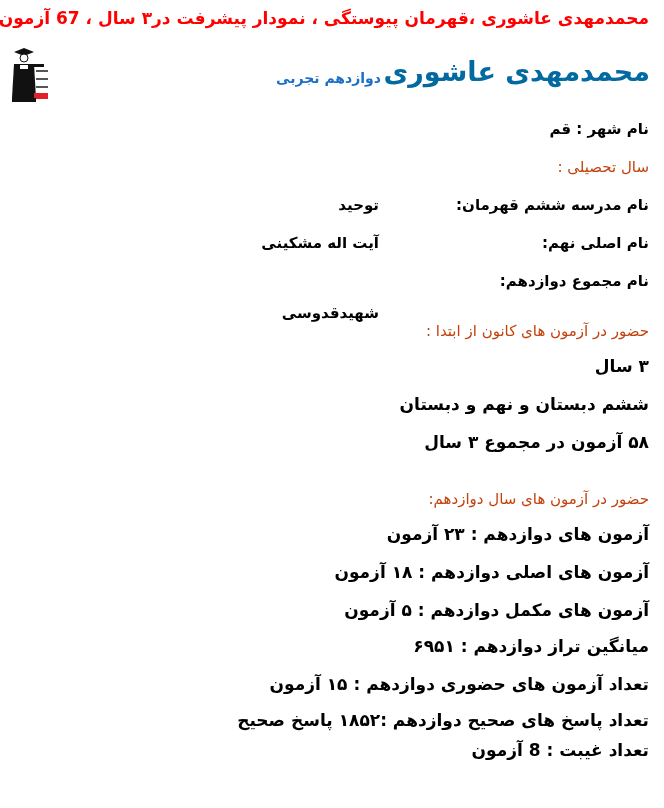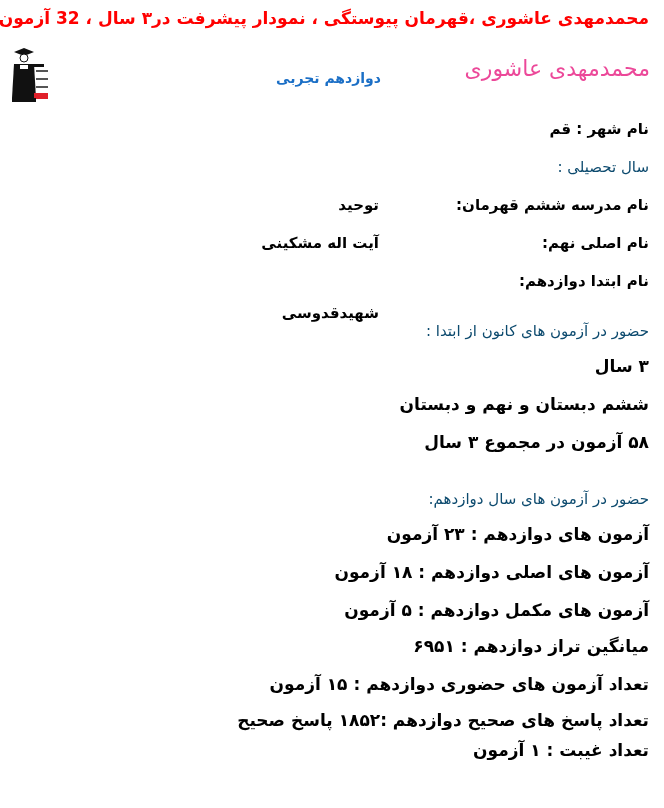--- a/index.html
+++ b/index.html
@@ -10,35 +10,35 @@
     }
     .abs { position: absolute; white-space: nowrap; }
     .top-title {
       top: 8px; right: 15px; font-size: 17px; font-weight: bold; color: #ff0000;
       letter-spacing: -0.3px;
     }
     .logo {
       top: 48px; left: 10px; width: 40px; height: 58px;
     }
     .name-title {
-      top: 56px; right: 14px; font-size: 22px; font-weight: normal; color: #ec4899;
+      top: 56px; right: 14px; font-size: 27px; font-weight: bold; color: #0369a1;
     }
     .grade {
       top: 70px; right: 283px; font-size: 14px; font-weight: bold; color: #1b6fc6;
     }
     .bold-line { font-size: 15px; font-weight: bold; right: 15px; }
-    .red-heading { font-size: 15px; color: #0c4a6e; right: 15px; }
+    .red-heading { font-size: 15px; color: #c2410c; right: 15px; }
     .school-label { font-size: 15px; font-weight: bold; right: 15px; }
     .school-value { font-size: 15px; font-weight: bold; right: 285px; }
     .big-line { font-size: 17px; font-weight: bold; right: 15px; }
   </style>
 </head>
 <body>
 
-<div class="abs top-title">محمدمهدی عاشوری ،قهرمان پیوستگی ، نمودار پیشرفت در۳ سال ، 32 آزمون</div>
+<div class="abs top-title">محمدمهدی عاشوری ،قهرمان پیوستگی ، نمودار پیشرفت در۳ سال ، 67 آزمون</div>
 
 <div class="abs logo">
   <svg width="40" height="58" viewBox="0 0 40 58">
 
     <polygon points="4,4 14,0 24,4 14,8" fill="#111"></polygon>
 
     <circle cx="14" cy="10" r="4" fill="#fff" stroke="#111" stroke-width="1"></circle>
 
     <path d="M4,16 L24,16 L26,50 L2,50 Z" fill="#111"></path>
     <rect x="10" y="17" width="8" height="4" fill="#fff"></rect>
@@ -58,28 +58,28 @@
 
 <div class="abs bold-line" style="top:120px;">نام شهر : قم</div>
 <div class="abs red-heading" style="top:158px;">سال تحصیلی :</div>
 
 <div class="abs school-label" style="top:196px;">نام مدرسه ششم قهرمان:</div>
 <div class="abs school-value" style="top:196px;">توحید</div>
 
 <div class="abs school-label" style="top:234px;">نام اصلی نهم:</div>
 <div class="abs school-value" style="top:234px;">آیت اله مشکینی</div>
 
-<div class="abs school-label" style="top:272px;">نام ابتدا دوازدهم:</div>
+<div class="abs school-label" style="top:272px;">نام مجموع دوازدهم:</div>
 <div class="abs school-value" style="top:272px;margin-top:32px;">شهیدقدوسی</div>
 
 <div class="abs red-heading" style="top:322px;">حضور در آزمون های کانون از ابتدا :</div>
 <div class="abs big-line" style="top:356px;">۳ سال</div>
 <div class="abs big-line" style="top:394px;">ششم دبستان و نهم و دبستان</div>
 <div class="abs big-line" style="top:432px;">۵۸ آزمون در مجموع ۳ سال</div>
 
 <div class="abs red-heading" style="top:490px;">حضور در آزمون های سال دوازدهم:</div>
 <div class="abs big-line" style="top:524px;">آزمون های دوازدهم : ۲۳ آزمون</div>
 <div class="abs big-line" style="top:562px;">آزمون های اصلی دوازدهم : ۱۸ آزمون</div>
 <div class="abs big-line" style="top:600px;">آزمون های مکمل دوازدهم : ۵ آزمون</div>
 <div class="abs big-line" style="top:636px;">میانگین تراز دوازدهم : ۶۹۵۱</div>
 <div class="abs big-line" style="top:674px;">تعداد آزمون های حضوری دوازدهم : ۱۵ آزمون</div>
 <div class="abs big-line" style="top:710px;">تعداد پاسخ های صحیح دوازدهم :۱۸۵۲ پاسخ صحیح</div>
-<div class="abs big-line" style="top:740px;">تعداد غیبت : ۱ آزمون</div>
+<div class="abs big-line" style="top:740px;">تعداد غیبت : 8 آزمون</div>
 
 </body></html>

